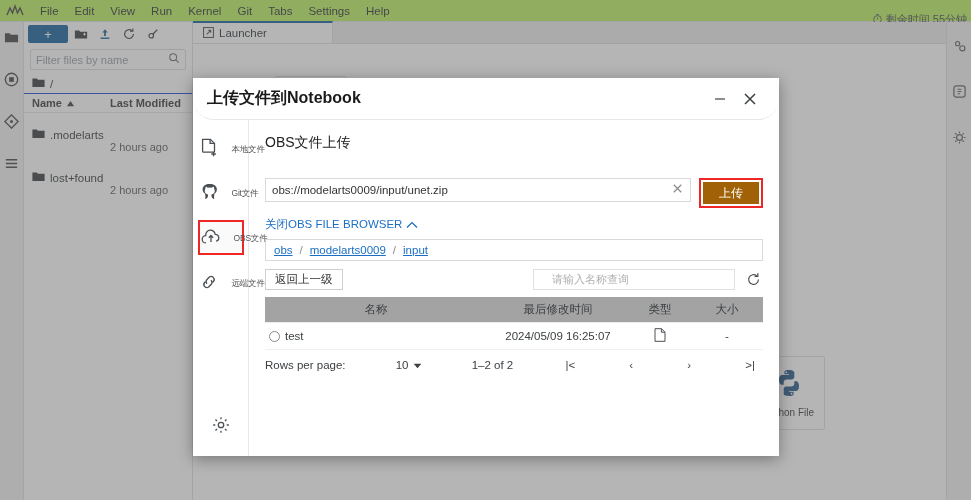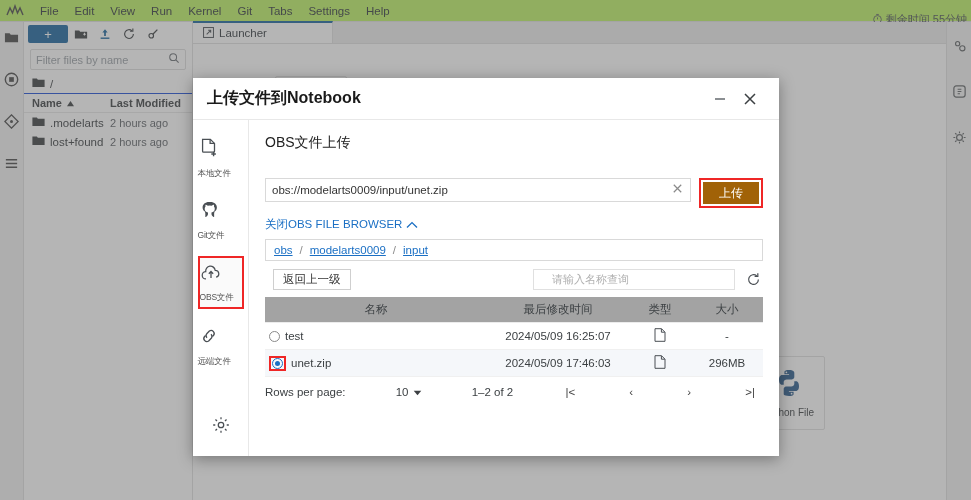--- a/index.html
+++ b/index.html
@@ -52,21 +52,21 @@
   .fb-filter span.ph { flex:1; color:#9aa0a6; font-size:11px; }
   .fb-crumb { display:flex; align-items:center; gap:5px; padding:3px 8px; font-size:11.5px; color:#3c4043; }
   .fb-head {
     display:flex; align-items:flex-start; border-top:1px solid #1d4ed8; border-bottom:1px solid #e8e8e8;
     padding:3px 8px; font-size:11px; font-weight:bold; color:#3c4043;
   }
   .fb-head .c1 { flex:1; display:flex; align-items:center; gap:4px; }
   .fb-head .c2 { width:74px; text-align:left; }
   .fb-row { display:flex; align-items:center; padding:3px 8px; font-size:11.5px; color:#3c4043; }
   .fb-row .c1 { flex:1; display:flex; align-items:center; gap:5px; }
-  .fb-row .c2 { width:74px; color:#5f6368; font-size:11px; }
+  .fb-row .c2 { width:74px; color:#5f6368; font-size:11px;margin-top:25px; }
 
   
   .main { position:absolute; left:193px; top:22px; width:753px; height:478px; background:#fff; }
   .tabbar { height:22px; background:#ededed; display:flex; align-items:flex-end; border-bottom:1px solid #e0e0e0; }
   .tab {
     height:22px; background:#fff; border-right:1px solid #e0e0e0; border-top:2px solid #1a659e;
     display:flex; align-items:center; gap:5px; padding:0 10px; font-size:11.5px; color:#33393e; min-width:140px;
   }
   .launcher-area { position:relative; height:456px; background:#fff; }
   .card {
@@ -88,32 +88,33 @@
 
   
   .modal {
     position:absolute; left:193px; top:78px; width:586px; height:378px;
     background:#fff; box-shadow:0 3px 14px rgba(0,0,0,.35);
     display:flex; flex-direction:column;
   }
   .modal-head {
     height:42px; display:flex; align-items:center; padding:0 14px;
     border-bottom:1px solid #e8e8e8;
+    border-radius:21px;
   }
   .modal-title { font-size:16px; font-weight:bold; color:#1a1a1a; flex:1; }
   .win-btn { width:30px; height:30px; display:flex; align-items:center; justify-content:center; color:#555; }
   .modal-body { flex:1; display:flex; min-height:0; }
 
   .modal-side {
     width:56px; border-right:1px solid #e8e8e8; padding-top:12px;
     display:flex; flex-direction:column; align-items:center; position:relative;
   }
   .side-item {
     width:46px; padding:5px 0 3px 0; margin-bottom:11px;
-    display:flex; flex-direction:column; align-items:flex-start; gap:6px; cursor:pointer;
+    display:flex; align-items:center; gap:12px; cursor:pointer;
   }
   .side-item .lbl { font-size:8.5px; color:#555; white-space:nowrap; letter-spacing:-.2px; }
   .side-item.sel { border:2px solid #ef2626; background:#fafafa; }
   .side-gear { position:absolute; bottom:18px; left:50%; transform:translateX(-50%); }
 
   .modal-main { flex:1; padding:14px 16px 0 16px; min-width:0; }
   .sec-title { font-size:14px; color:#222; margin-bottom:26px; }
 
   .url-row { display:flex; align-items:stretch; gap:8px; }
   .url-input {
@@ -129,21 +130,21 @@
   }
 
   .toggle-link { margin:9px 0 7px 0; font-size:11.5px; color:#1a6fc4; display:flex; align-items:center; gap:4px; cursor:pointer; }
 
   .crumbbox {
     border:1px solid #d9d9d9; height:22px; display:flex; align-items:center; gap:7px; padding:0 8px; font-size:11.5px;
   }
   .crumbbox a { color:#1a6fc4; text-decoration:underline; cursor:pointer; }
   .crumbbox .sep { color:#8a8a8a; }
 
-  .ctrl-row { margin-top:8px; display:flex; align-items:center; gap:8px;margin-left:8px; }
+  .ctrl-row { margin-top:8px; display:flex; align-items:center; gap:8px; }
   .back-btn {
     border:1px solid #cfcfcf; background:#fff; height:21px; padding:0 9px;
     font-size:11.5px; color:#333; display:flex; align-items:center; cursor:pointer;
   }
   .search-box {
     margin-left:auto; width:202px; height:21px; border:1px solid #e0e0e0; background:#fff;
     display:flex; align-items:center; padding:0 18px;
   }
   .search-box .ph { font-size:11px; color:#b0b0b0; }
   .refresh-ic { width:20px; height:21px; display:flex; align-items:center; justify-content:center; color:#555; }
@@ -510,40 +511,20 @@
               <td class="cw-type ta-c">
                 <span>
                   <svg width="12" height="14" viewBox="0 0 12 14">
                       <path d="M1 0.7h6.5L11 4.2v9.1H1z" fill="none" stroke="#4a4f54" stroke-width="1"></path>
                       <path d="M7.4 0.8V4.2H10.9" fill="none" stroke="#4a4f54" stroke-width="1"></path>
                     </svg>
                 </span>
               </td>
               <td class="cw-size ta-c">-</td>
             </tr>
-            <tr class="sel-row">
-              <td class="cw-name">
-                <span class="name-cell">
-                  <span class="radio-hl">
-                    <span class="radio on"></span>
-                  </span>
-                  <span>unet.zip</span>
-                </span>
-              </td>
-              <td class="cw-date ta-c">2024/05/09 17:46:03</td>
-              <td class="cw-type ta-c">
-                <span>
-                  <svg width="12" height="14" viewBox="0 0 12 14">
-                      <path d="M1 0.7h6.5L11 4.2v9.1H1z" fill="none" stroke="#4a4f54" stroke-width="1"></path>
-                      <path d="M7.4 0.8V4.2H10.9" fill="none" stroke="#4a4f54" stroke-width="1"></path>
-                    </svg>
-                </span>
-              </td>
-              <td class="cw-size ta-c">296MB</td>
-            </tr>
           </tbody>
         </table>
 
         <div class="pager">
           <span>Rows per page:</span>
           <span class="sel10">
             <span>10</span>
             <span>
               <svg width="9" height="6" viewBox="0 0 10 7">
                   <path d="M0.6 1 L5 6 L9.4 1z" fill="#3c4043"></path>

